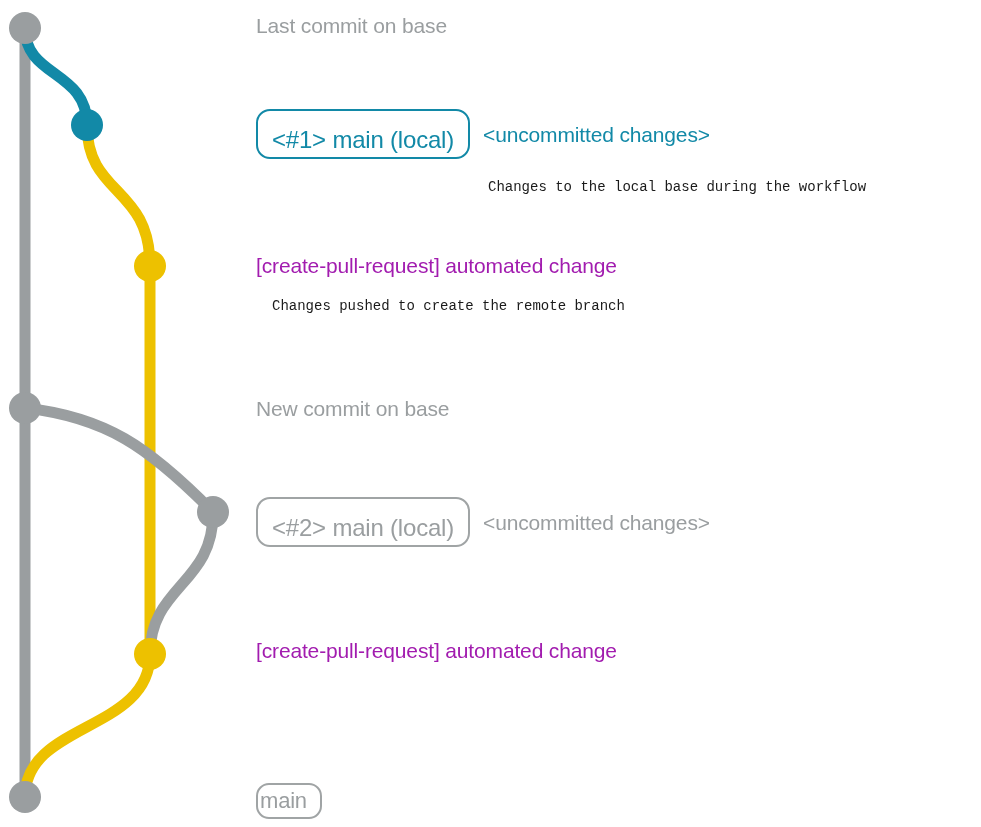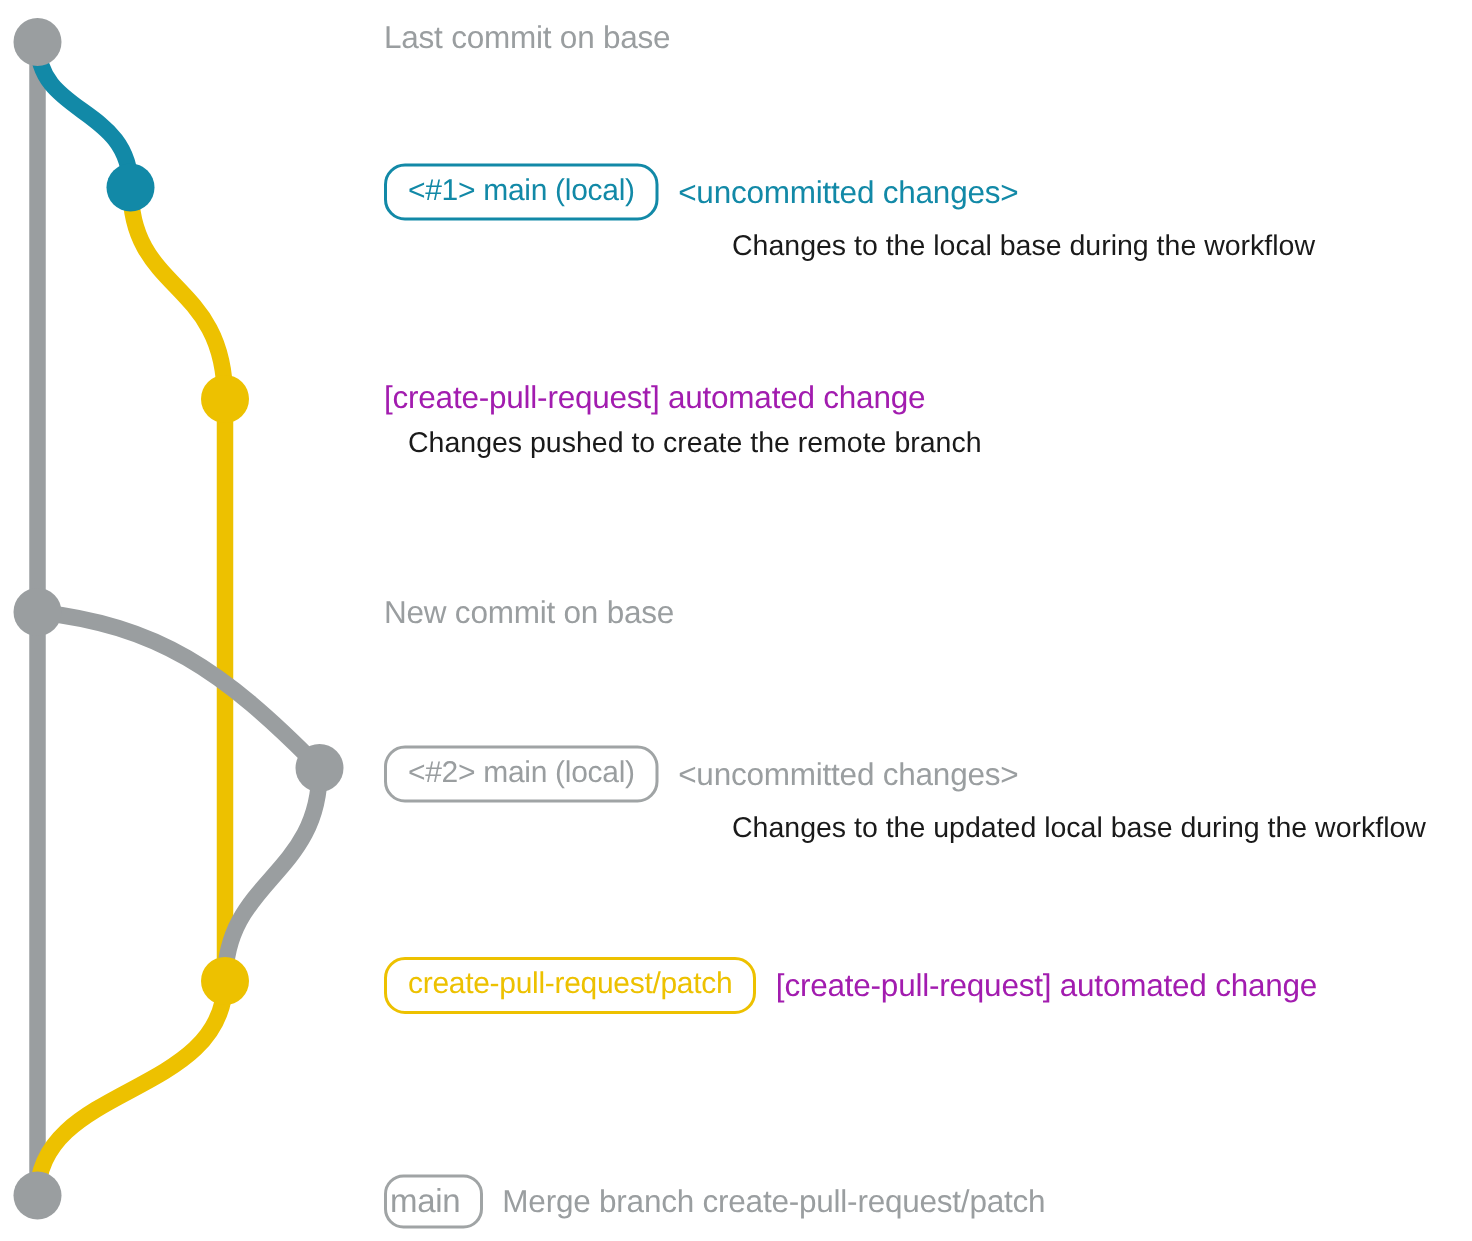--- a/index.html
+++ b/index.html
@@ -42,24 +42,24 @@
 
   .commit-head {
     display: flex;
     align-items: center;
     gap: 13px;
   }
 
   .branch-pill {
     display: inline-block;
     box-sizing: border-box;
-    padding: 4px 14px 5px 14px;
+    padding: 16px 14px 5px 14px;
     border: 2px solid #888c8d;
     border-radius: 14px;
-    font-size: 20px;
+    font-size: 24px;
     line-height: 25px;
     color: #888c8d;
     background: #ffffff;
     letter-spacing: -0.2px;
   }
   .branch-pill.pill-teal {
     border-color: #1289a7;
     color: #1289a7;
   }
   .branch-pill.pill-yellow {
@@ -79,25 +79,25 @@
   .commit-message {
     font-size: 21px;
     line-height: 25px;
     letter-spacing: -0.15px;
   }
   .msg-teal   { color: #1289a7; }
   .msg-yellow { color: #a21caf; }
   .msg-grey   { color: #9a9ea0; }
 
   .commit-desc {
-    font-family: Liberation Sans, sans-serif;
-    font-size: 19px;
+    font-family: Liberation Mono, monospace;
+    font-size: 14px;
     line-height: 23px;
     color: #1a1a1a;
-    margin-top: 6px;
+    margin-top: 17px;
   }
 
   
   .plain-note {
     position: absolute;
     font-size: 21px;
     line-height: 25px;
     color: #9a9ea0;
     letter-spacing: -0.15px;
     white-space: nowrap;
@@ -146,30 +146,27 @@
     <div class="commit-desc" style="margin-left:16px;">Changes pushed to create the remote branch</div>
   </div>
 
   <div class="plain-note" style="left:256px; top:396px;">New commit on base</div>
 
   <div class="commit-row" style="left:256px; top:497px;">
     <div class="commit-head">
       <span class="branch-pill pill-grey">&lt;#2&gt; main (local)</span>
       <span class="commit-message msg-grey">&lt;uncommitted changes&gt;</span>
     </div>
-    <div class="commit-desc" style="margin-left:232px;">Changes to the updated local base during the workflow</div>
   </div>
 
   <div class="commit-row" style="left:256px; top:638px;">
     <div class="commit-head">
-      <span class="branch-pill pill-yellow">create-pull-request/patch</span>
       <span class="commit-message msg-yellow">[create-pull-request] automated change</span>
     </div>
   </div>
 
   <div class="commit-row" style="left:256px; top:783px;">
     <div class="commit-head">
       <span class="branch-pill pill-grey pill-small">main</span>
-      <span class="commit-message msg-grey">Merge branch create-pull-request/patch</span>
     </div>
   </div>
 
 </div>
 
 </body></html>

